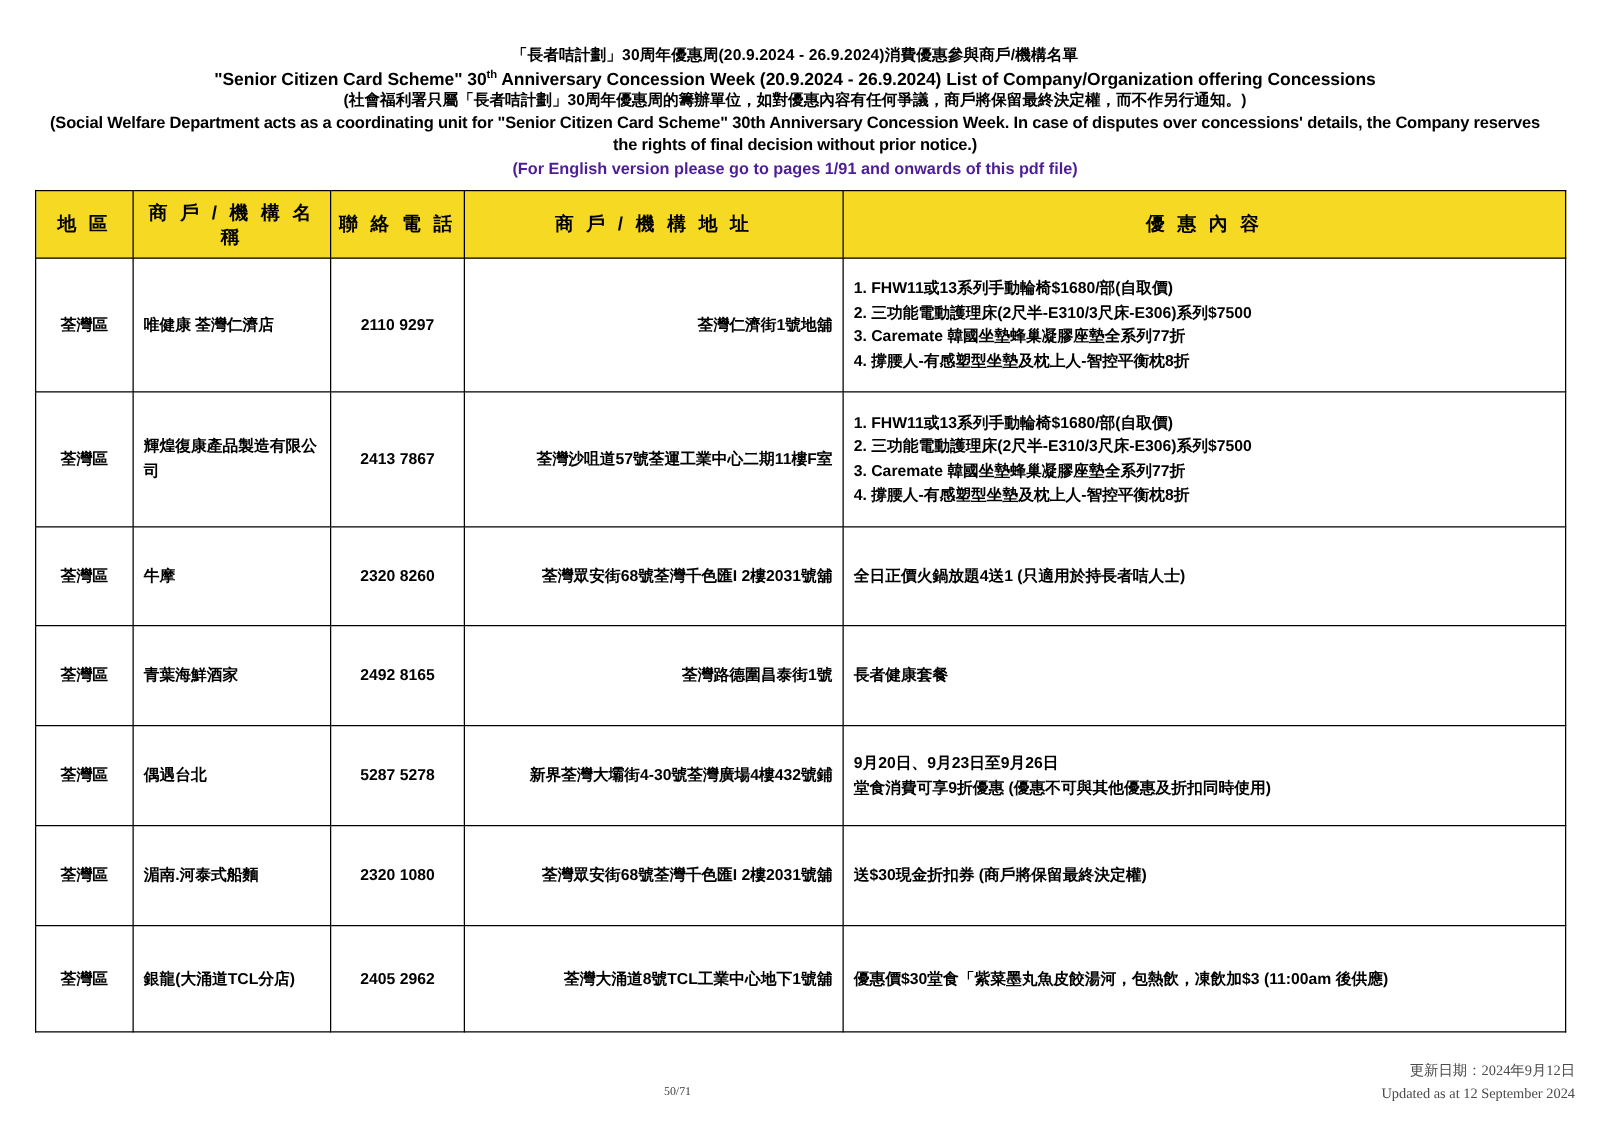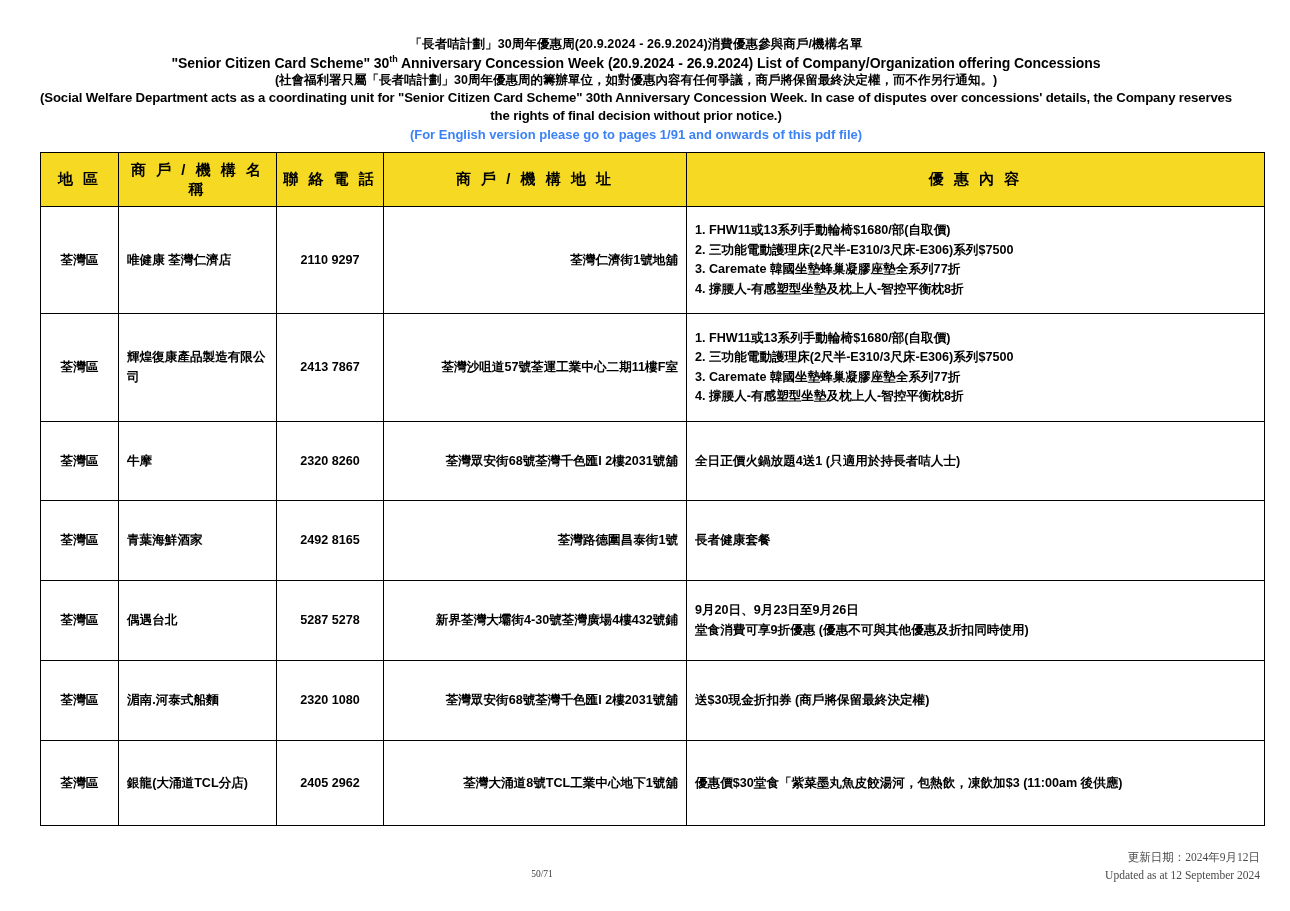--- a/index.html
+++ b/index.html
@@ -45,27 +45,27 @@
   .hdr-zh-2 {
     font-size: 12.5px;
   }
   .hdr-en-2 {
     font-size: 13.2px;
     letter-spacing: -0.15px;
     padding: 0 10px;
   }
   .hdr-red {
     font-size: 13px;
-    color: #3b82f6;
+    color: #4c1d95;
     margin-top: 1px;
   }
 
   
   .table-wrap {
-    padding: 9px 25px 0 40px;
+    padding: 9px 25px 0 28px;
   }
   table.concession {
     border-collapse: collapse;
     width: 1224px;
     table-layout: fixed;
   }
   table.concession th,
   table.concession td {
     border: 1.4px solid #000000;
     vertical-align: middle;

